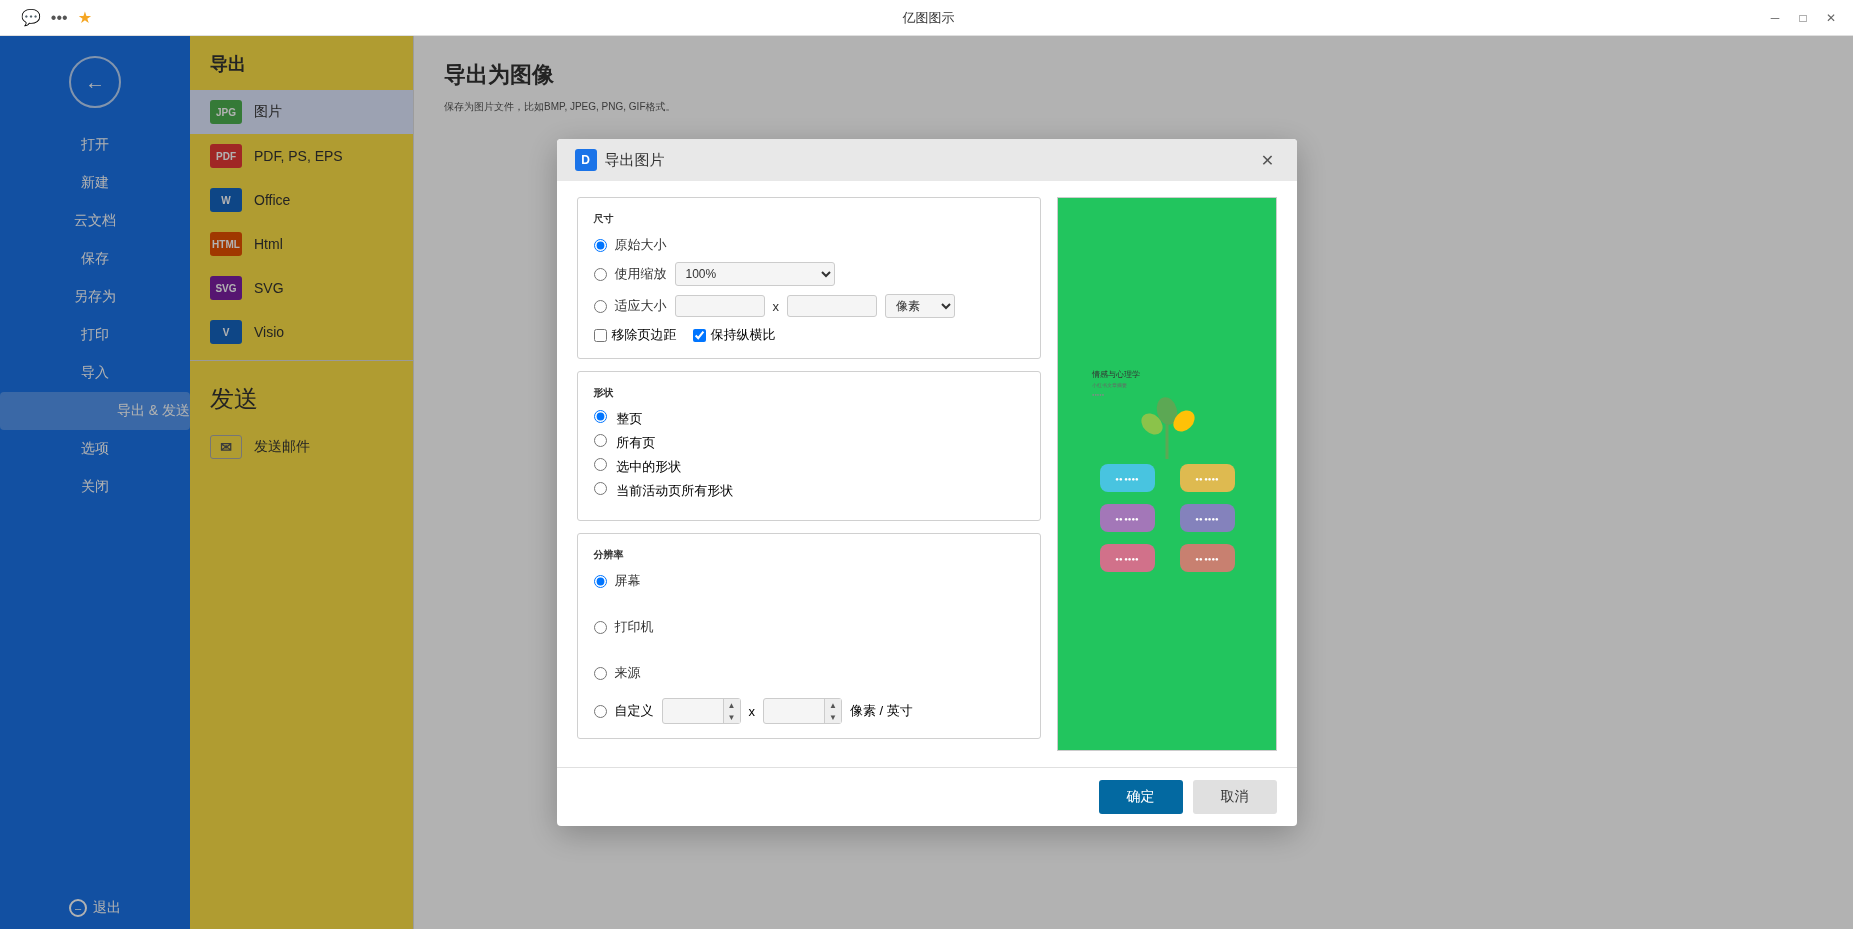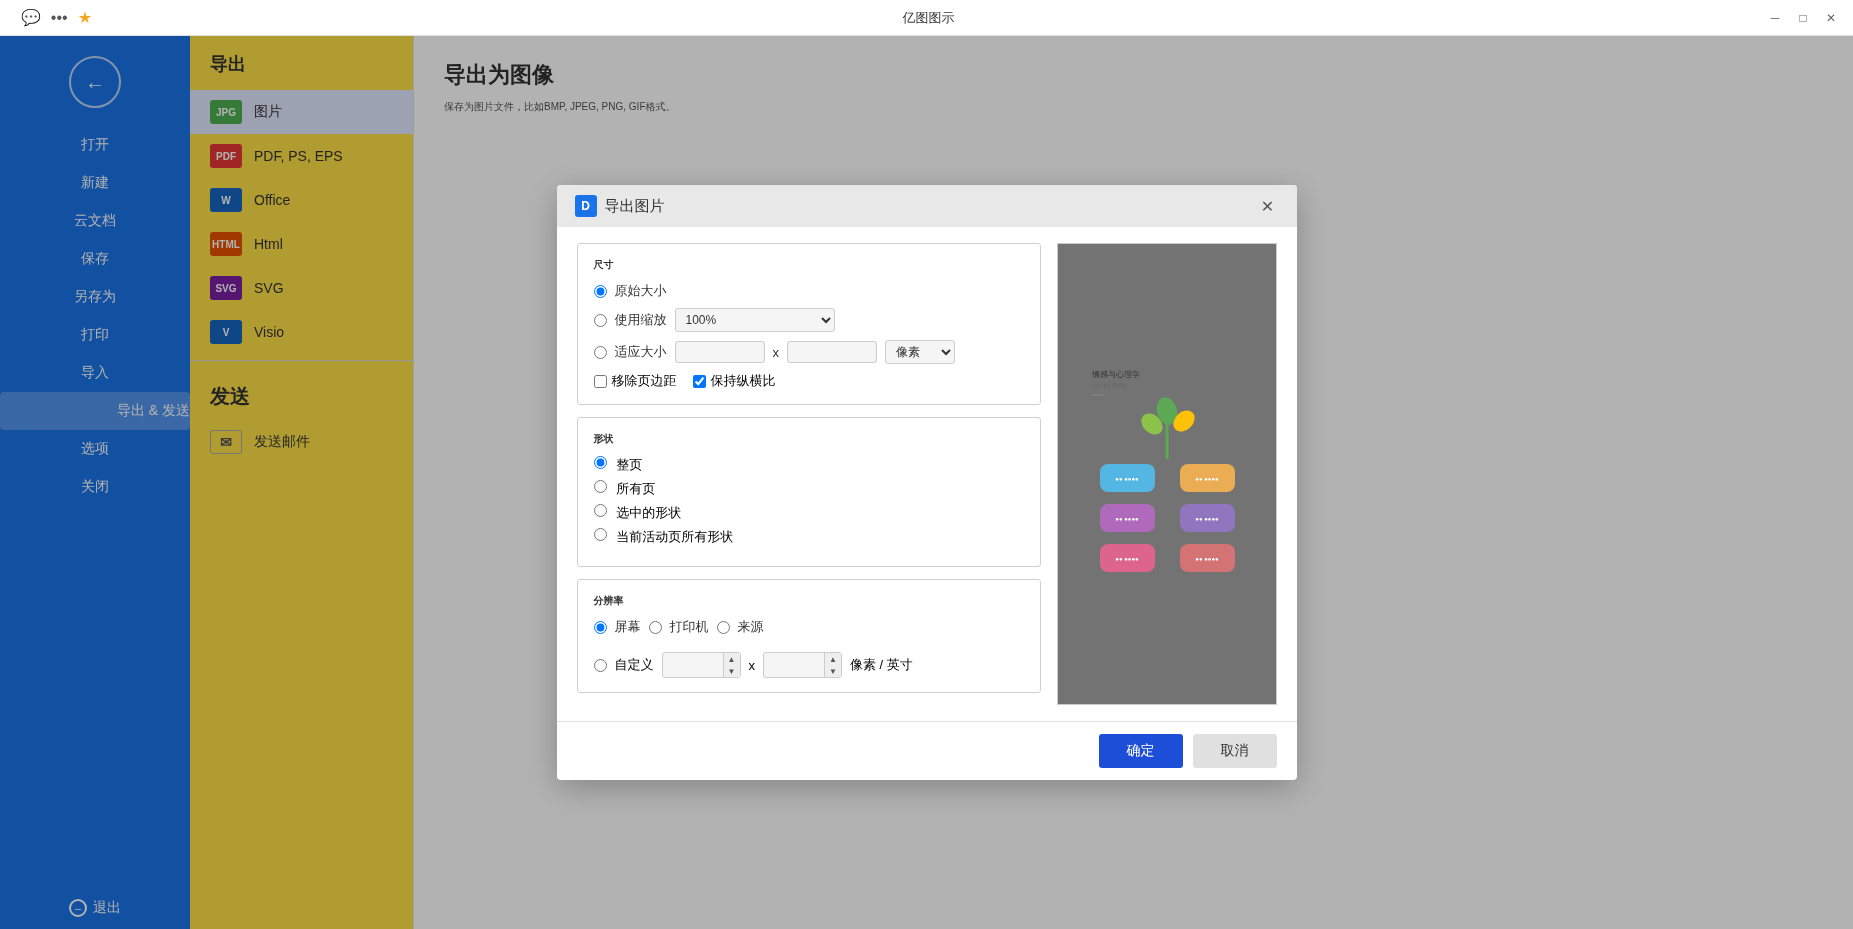--- a/index.html
+++ b/index.html
@@ -107,22 +107,22 @@
     }
     .icon-jpg { background: #4CAF50; }
     .icon-pdf { background: #e53935; }
     .icon-word { background: #1565C0; }
     .icon-html { background: #e65100; }
     .icon-svg { background: #7b1fa2; }
     .icon-visio { background: #1565C0; }
     .icon-mail { background: transparent; border: 1px solid #aaa; }
 
     .send-section-title {
-      font-size: 20px;
-      font-weight: bold;
+      font-size: 24px;
+      font-weight: normal;
       color: #333;
       padding: 16px 20px 10px;
     }
     .divider-line {
       height: 1px;
       background: #ddd;
       margin: 6px 0;
     }
 
     
@@ -197,21 +197,21 @@
     }
     .modal-body {
       padding: 16px 20px;
       display: flex;
       gap: 16px;
     }
     .modal-left { flex: 1; }
     .modal-right {
       width: 220px;
       border: 1px solid #ccc;
-      background: #737373;
+      background: #22c55e;
       display: flex;
       align-items: center;
       justify-content: center;
       min-height: 360px;
     }
 
     
     .form-section {
       border: 1px solid #d0d0d0;
       border-radius: 3px;
@@ -255,23 +255,24 @@
     .check-item input[type=checkbox] { cursor: pointer; }
 
     
     .shape-row { margin-bottom: 6px; font-size: 13px; }
     .shape-row input[type=radio] { margin-right: 6px; cursor: pointer; }
 
     
     .res-row {
       display: flex;
       align-items: flex-start;
-      gap: 8px;
+      gap: 20px;
       margin-bottom: 8px;
       font-size: 13px;
+      flex-direction: column;
     }
     .res-custom-row {
       display: flex;
       align-items: center;
       gap: 8px;
       font-size: 13px;
     }
     .spin-input {
       display: flex;
       align-items: center;
@@ -305,21 +306,21 @@
 
     
     .modal-footer {
       display: flex;
       justify-content: flex-end;
       gap: 10px;
       padding: 12px 20px;
       border-top: 1px solid #e0e0e0;
     }
     .btn-confirm {
-      background: #1d4ed8;
+      background: #0369a1;
       color: white;
       border: none;
       padding: 8px 28px;
       border-radius: 3px;
       font-size: 14px;
       cursor: pointer;
     }
     .btn-cancel {
       background: #e0e0e0;
       color: #333;

